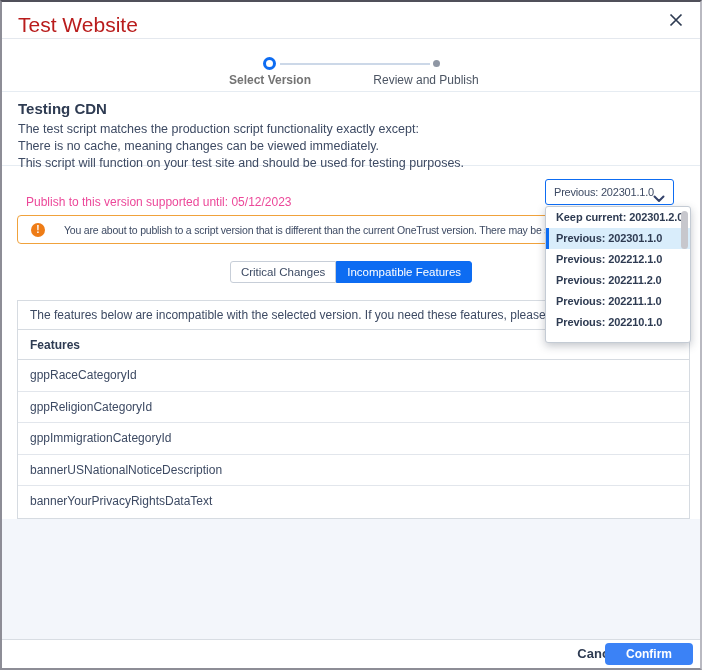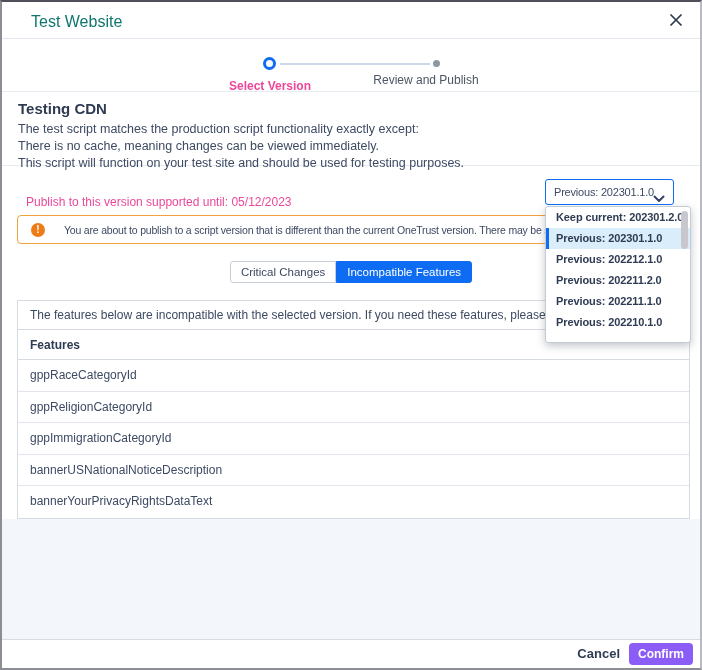--- a/index.html
+++ b/index.html
@@ -6,29 +6,29 @@
   html,body { background:#fff; }
   body { font-family:"Liberation Sans", sans-serif; color:#3d4a63; }
 
   .modal{
     position:relative; width:702px; height:670px; background:#fff; overflow:hidden;
     border:2px solid #8d8d96; border-top-color:#50505a; border-right-color:#b9b9c1;
   }
 
   
   .hdr{ position:absolute; top:0; left:0; right:0; height:37px; background:#fff; border-bottom:1px solid #e4e8ee; }
-  .hdr .title{ position:absolute; left:29px; top:11px; font-size:16px; color:#0f766e; }
+  .hdr .title{ position:absolute; left:16px; top:11px; font-size:21px; color:#b91c1c; }
   .hdr .close{ position:absolute; right:14px; top:9px; width:20px; height:20px; background:none; border:none; cursor:pointer; }
 
   
   .stepper{ position:absolute; top:37px; left:0; right:0; height:53px; background:#fff; border-bottom:1px solid #e6ecf2; }
   .step-ring{ position:absolute; left:261px; top:18px; width:13px; height:13px; border-radius:50%; border:3.5px solid #0d6cf2; background:#fff; }
   .step-line{ position:absolute; left:278px; top:24px; width:150px; height:2px; background:#ccd8e8; }
   .step-dot{ position:absolute; left:431px; top:21px; width:7px; height:7px; border-radius:50%; background:#8f97a4; }
-  .step-lb1{ position:absolute; left:268px; top:40px; transform:translateX(-50%); font-size:12px; font-weight:bold; color:#ec4899; white-space:nowrap; }
+  .step-lb1{ position:absolute; left:268px; top:34px; transform:translateX(-50%); font-size:12px; font-weight:bold; color:#737373; white-space:nowrap; }
   .step-lb2{ position:absolute; left:424px; top:34px; transform:translateX(-50%); font-size:12px; color:#4c5563; white-space:nowrap; }
 
   
   .intro{ position:absolute; top:90px; left:0; right:0; height:74px; background:#fff; border-bottom:1px solid #e6ecf2; padding:8px 16px 0; }
   .intro h2{ font-size:15px; font-weight:bold; color:#2e3b52; margin-bottom:4px; }
   .intro p{ font-size:12.5px; line-height:17px; color:#3d4a63; }
 
   
   .vers-h{ position:absolute; left:16px; top:172px; font-size:13.5px; font-weight:bold; color:#2e3b52; }
   .vers-note{ position:absolute; left:24px; top:193px; font-size:12px; color:#ec4899; }
@@ -47,21 +47,21 @@
   .tbl .desc{ height:29px; border-bottom:1px solid #d6dbe1; font-size:12px; color:#3d4a63; line-height:29px; padding-left:12px; white-space:nowrap; overflow:hidden; }
   .tbl .th{ height:30px; border-bottom:1px solid #d6dbe1; font-size:12px; font-weight:bold; color:#2e3b52; line-height:30px; padding-left:12px; }
   .tbl .tr{ height:31.5px; border-bottom:1px solid #e2e6ec; font-size:12px; color:#3d4a63; line-height:31.5px; padding-left:12px; }
   .tbl .tr:last-child{ border-bottom:none; }
 
   .bluezone{ position:absolute; left:0; right:0; top:517px; height:124px; background:#f3f6fb; }
 
   
   .ftr{ position:absolute; left:0; right:0; bottom:0; height:29px; background:#fff; border-top:1px solid #d8dde3; }
   .btn-cancel{ position:absolute; right:80px; top:6px; background:none; border:none; font-size:13px; font-weight:bold; color:#2e3b52; cursor:pointer; font-family:"Liberation Sans",sans-serif; }
-  .btn-confirm{ position:absolute; right:7px; top:3px; width:64px; height:22px; background:#8b5cf6; color:#fff; border:none; border-radius:4px; font-size:12px; font-weight:bold; cursor:pointer; font-family:"Liberation Sans",sans-serif; }
+  .btn-confirm{ position:absolute; right:7px; top:3px; width:88px; height:22px; background:#3b82f6; color:#fff; border:none; border-radius:4px; font-size:12px; font-weight:bold; cursor:pointer; font-family:"Liberation Sans",sans-serif; }
 
   
   .select{ position:absolute; left:543px; top:177px; width:129px; height:26px; background:#fff; border:1px solid #0d6cf2; border-radius:3px; z-index:20; cursor:pointer; }
   .select .val{ position:absolute; left:8px; top:6px; font-size:11px; letter-spacing:-0.2px; color:#3d4a63; white-space:nowrap; }
   .select .chev{ position:absolute; right:8px; top:9px; }
   .ddl{ position:absolute; left:543px; top:204px; width:146px; height:137px; background:#fff; border:1px solid #c4cbd4; border-radius:3px; box-shadow:0 3px 8px rgba(40,50,70,.28); overflow:hidden; z-index:19; }
   .opt{ height:21px; line-height:21px; padding-left:10px; font-size:11px; font-weight:bold; letter-spacing:-0.1px; color:#2e3b52; white-space:nowrap; cursor:pointer; }
   .opt.sel{ background:#d9edfb; border-left:3px solid #0d6cf2; padding-left:7px; }
   .ddl .sb{ position:absolute; right:2px; top:4px; width:7px; height:38px; border-radius:4px; background:#c7c7cd; cursor:pointer; }
 </style>

